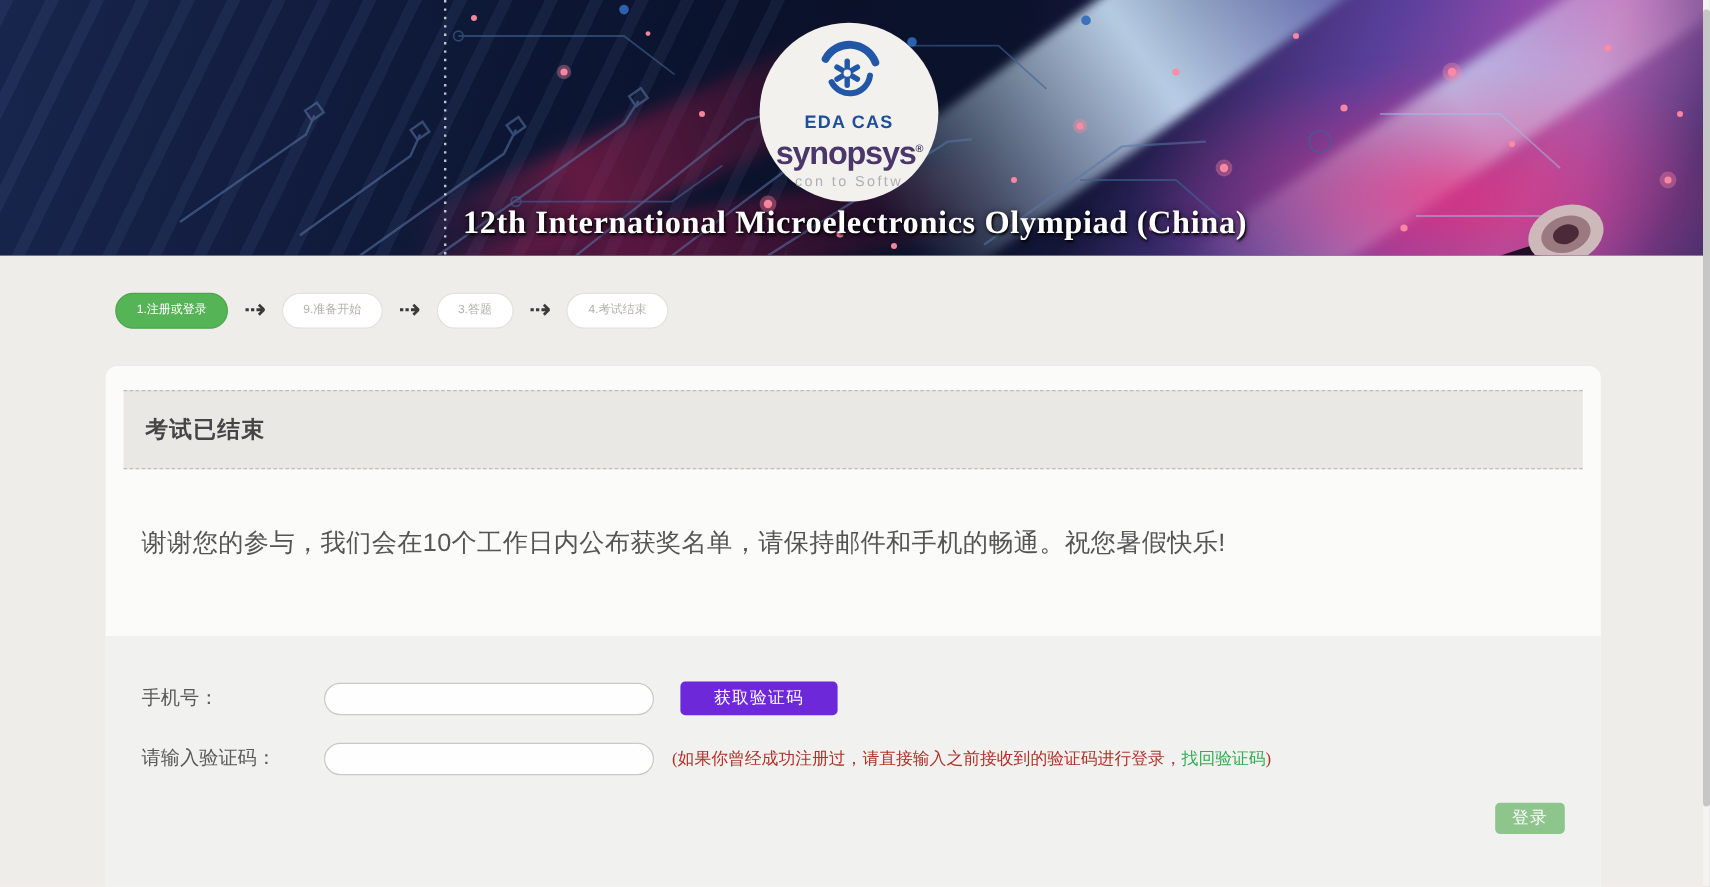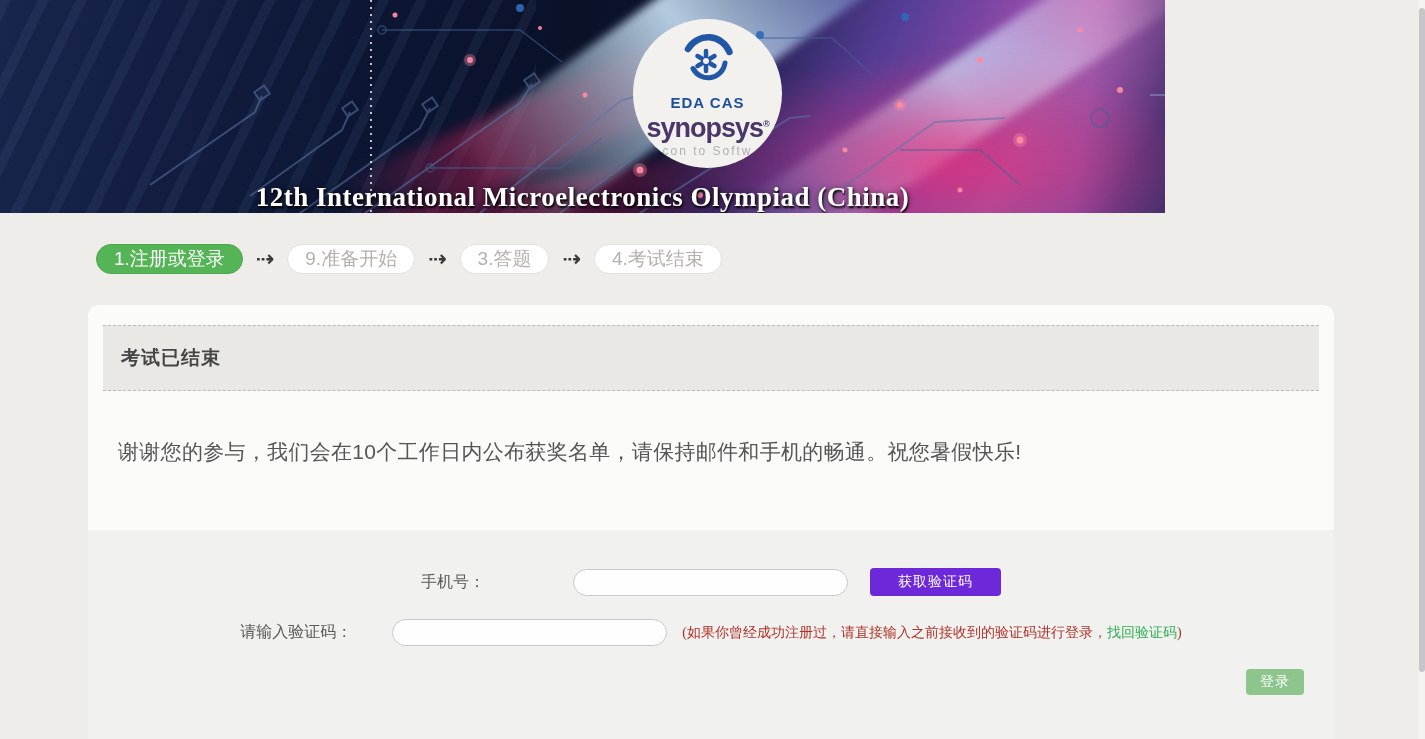--- a/index.html
+++ b/index.html
@@ -4,21 +4,21 @@
 <style>
   * { box-sizing: border-box; margin: 0; padding: 0; }
   html, body {
     width: 1425px; height: 739px; overflow: hidden;
     background: #efede9;
     font-family: "Liberation Sans", "DejaVu Sans", sans-serif;
   }
 
   
   .banner {
-    position: relative; width: 1165px; height: 213px; overflow: hidden;
+    position: relative; width: 1425px; height: 213px; overflow: hidden;
     background: linear-gradient(100deg,
       #18254c 0%, #121d40 16%, #0c1633 32%, #0a1129 48%, #0b122c 58%,
       #1d1a44 68%, #37265e 76%, #5c3380 85%, #7c4095 92%, #43306c 100%);
   }
   .bn-layer { position: absolute; pointer-events: none; }
   .bn-sheen-left {
     left: 0; top: 0; width: 46%; height: 100%;
     background: repeating-linear-gradient(116deg,
       rgba(130,160,210,0.10) 0 10px, rgba(10,18,40,0) 10px 34px);
     opacity: .8;
@@ -66,50 +66,50 @@
   }
   .logo-org { color: #1d4f9b; font-weight: bold; font-size: 15px; letter-spacing: 1px; margin-top: 3px; }
   .logo-brand {
     color: #4a3668; font-weight: bold; font-size: 27px; line-height: 27px;
     letter-spacing: -1px; text-transform: lowercase; position: relative;
   }
   .logo-reg { font-size: 9px; font-weight: bold; vertical-align: super; color: #4a3668; }
   .logo-tagline { color: #9aa0a6; font-size: 12px; letter-spacing: 2px; margin-top: 2px; opacity: .8; }
 
   .bn-title {
-    position: absolute; left: 0; bottom: 0; width: 100%; text-align: center; z-index: 2;
+    position: absolute; left: 0; bottom: 12px; width: 100%; text-align: center; z-index: 2;
     color: #ffffff; font-family: "Liberation Serif", "DejaVu Serif", serif;
     font-weight: bold; font-size: 27px; letter-spacing: 0.5px;
     text-shadow: 1px 2px 2px rgba(0,0,0,0.95), 0 0 6px rgba(0,0,0,0.6);
   }
 
   
   .steps { display: flex; align-items: center; gap: 13px; margin: 31px 0 0 96px; height: 30px; }
   .pill {
     height: 30px; line-height: 28px; padding: 0 17px; border-radius: 15px;
-    font-size: 19px; background: #ffffff; border: 1px solid #e2e1de; color: #b3b1ad;
+    font-size: 10px; background: #ffffff; border: 1px solid #e2e1de; color: #b3b1ad;
   }
   .pill.active { background: #55b455; border-color: #4ca64c; color: #ffffff; }
   .step-arrow { color: #3a3a3a; font-size: 22px; font-weight: bold; line-height: 20px;
     font-family: "DejaVu Sans", sans-serif; }
 
   
   .card {
     position: relative; margin: 31px 0 0 88px; width: 1246px; height: 500px;
     background: #fbfbfa; border-radius: 10px 10px 0 0; padding-top: 20px;
   }
   .section-header {
     margin: 0 15px; padding: 19px 18px; background: #e9e8e5;
     border-top: 1px dashed #bdbcb9; border-bottom: 1px dashed #bdbcb9;
     font-size: 19px; font-weight: bold; color: #454545; letter-spacing: 1px;
   }
   .card-message { margin: 47px 30px 64px 30px; color: #555555; font-size: 21px; letter-spacing: .3px; }
 
   .form-section { background: #f1f1ef; padding: 38px 30px 40px 30px; min-height: 227px; }
-  .form-row { display: flex; align-items: center; margin-bottom: 23px; justify-content: center; }
+  .form-row { display: flex; align-items: center; margin-bottom: 23px; }
   .form-label { width: 152px; color: #5a5a5a; font-size: 16px; }
   .pill-input {
     width: 275px; height: 27px; border: 1px solid #c9c9c9; border-radius: 14px;
     background: #fefefe; outline: none; padding: 0 12px; font-size: 14px; color: #333;
   }
   .btn-green {
     border: none; border-radius: 4px; background: #6d28d9; color: #ffffff;
     font-size: 14px; padding: 5px 28px; cursor: pointer; letter-spacing: 1px;
   }
   .get-code { margin-left: 22px; }

